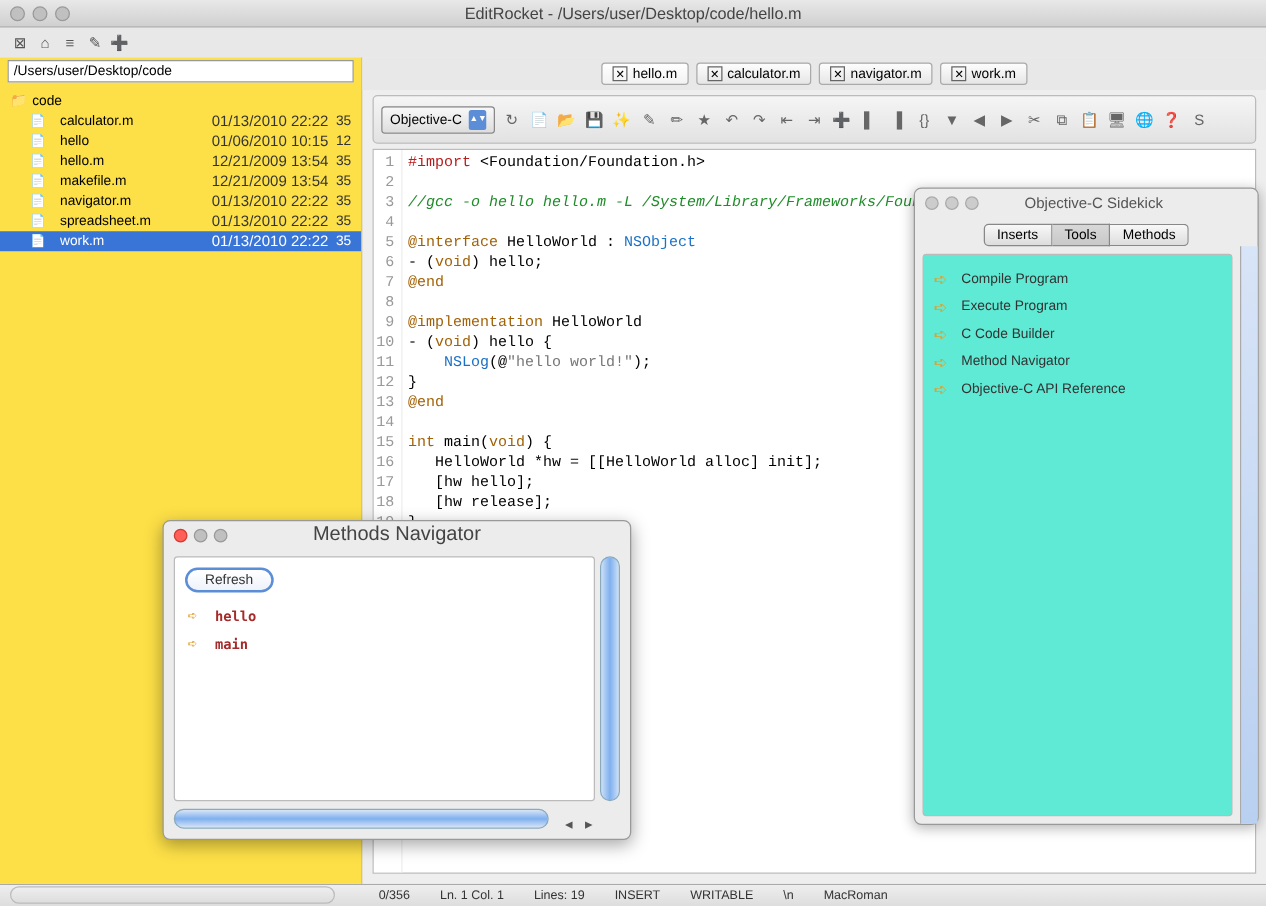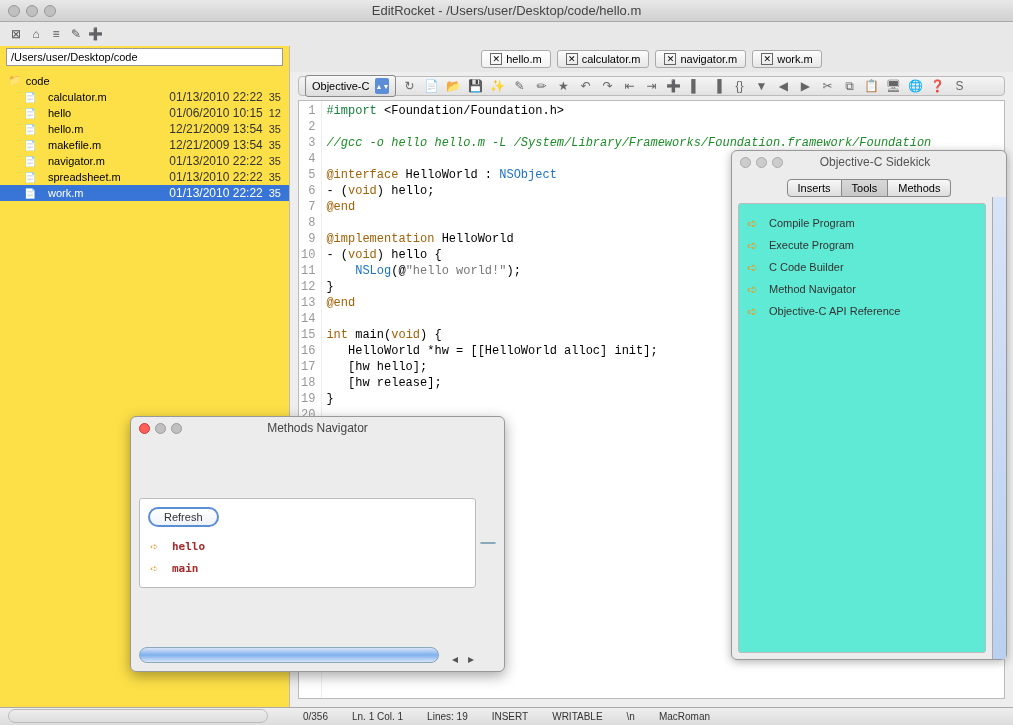--- a/index.html
+++ b/index.html
@@ -76,21 +76,21 @@
   padding:2px 8px;
   border:1px solid #aaa;
   border-radius:3px;
   background:linear-gradient(#fdfdfd,#e6e6e6);
   font-size:11px;
 }
 .tab .close { width:12px; height:12px; border:1px solid #666; display:inline-flex; align-items:center; justify-content:center; font-size:9px; line-height:1; }
 .tab.active { background:linear-gradient(#fff,#f2f2f2); }
 
 .editor-toolbar {
-  height:20px;
+  height:39px;
   background:linear-gradient(#f5f5f5,#e2e2e2);
   border:1px solid #bbb;
   margin:4px 8px 0 8px;
   border-radius:4px;
   display:flex; align-items:center; gap:4px;
   padding:0 6px;
 }
 .lang-select {
   border:1px solid #888; border-radius:3px;
   background:linear-gradient(#f8f8f8,#ddd);
@@ -111,21 +111,21 @@
   position:relative;
 }
 .gutter { background:#fff; color:#999; text-align:right; padding:2px 6px 2px 2px; border-right:1px solid #eee; }
 .gutter div { height:16px; line-height:16px; }
 .code-lines { padding:2px 4px; flex:1; }
 .code-lines div { height:16px; line-height:16px; white-space:pre; }
 .kw { color:#a16207; }
 .type { color:#1b71c7; }
 .comment { color:#1f8c2a; font-style:italic;}
 .str { color:#777; }
-.dir { color:#15803d; }
+.dir { color:#b91c1c; }
 
 .statusbar {
   height:18px;
   background:linear-gradient(#eee,#ddd);
   border-top:1px solid #aaa;
   display:flex; align-items:center;
   font-size:10px; color:#333;
   padding:0 12px;
   gap:24px;
   justify-content:center;
@@ -167,22 +167,22 @@
   border:1px solid #999;
   border-radius:6px;
   box-shadow:0 4px 14px rgba(0,0,0,0.35);
   display:flex; flex-direction:column;
 }
 .mn-title { height:22px; display:flex; align-items:center; padding:0 8px; position:relative;}
 .mn-traffic { display:flex; gap:5px; }
 .mn-traffic .r{width:11px;height:11px;border-radius:50%;background:#ff5f57;border:1px solid #cc3b33;}
 .mn-traffic .y{width:11px;height:11px;border-radius:50%;background:#c0c0c0;border:1px solid #999;}
 .mn-traffic .g{width:11px;height:11px;border-radius:50%;background:#c0c0c0;border:1px solid #999;}
-.mn-title-text { position:absolute; left:0; right:0; text-align:center; font-size:12px; color:#444;}
-.mn-body { flex:1; display:flex;align-items:center; }
+.mn-title-text { position:absolute; left:0; right:0; text-align:center; font-size:16px; color:#444;}
+.mn-body { flex:1; display:flex; }
 .mn-content { flex:1; background:#fff; border:1px solid #bbb; margin:6px 4px 6px 8px; border-radius:3px; padding:8px; position:relative;}
 .mn-scroll-v { width:16px; margin:6px 8px 6px 0; background:linear-gradient(90deg,#cde0f8,#7fb0ee,#cde0f8); border:1px solid #8ab; border-radius:8px; }
 .refresh-btn {
   border:2px solid #5b8ed6; border-radius:12px;
   background:linear-gradient(#fff,#eef3fb);
   padding:2px 14px; font-size:11px; color:#333;
 }
 .mn-item { display:flex; align-items:center; gap:8px; padding:4px 2px; color:#a52a2a; font-weight:bold; font-size:11px; font-family:Monaco,monospace;}
 .mn-hscroll {
   height:16px; margin:0 8px 8px 8px;

